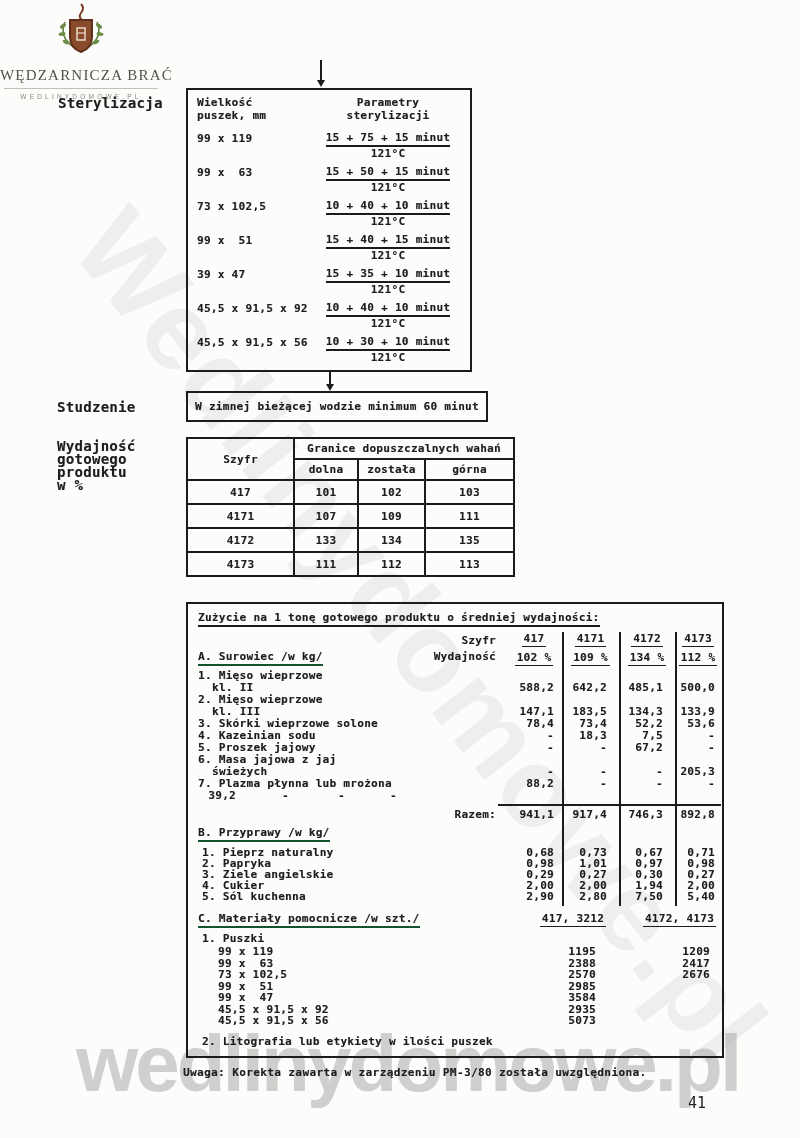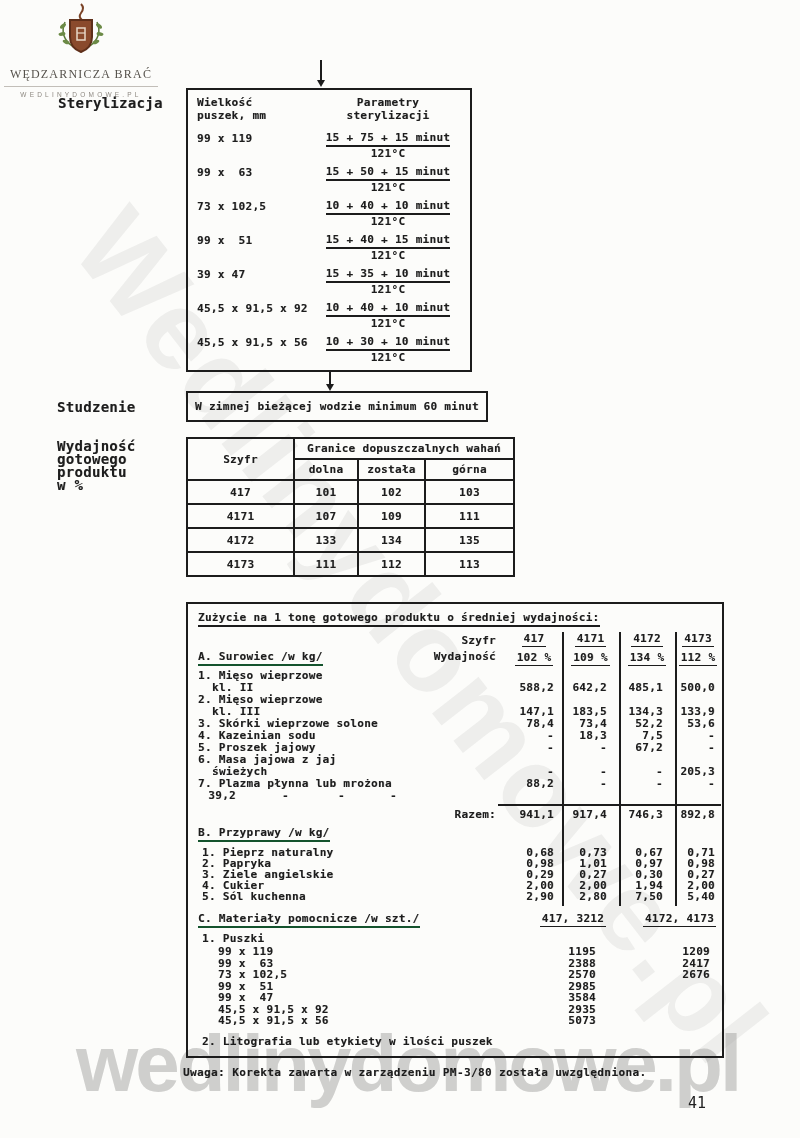--- a/index.html
+++ b/index.html
@@ -22,21 +22,21 @@
   .wm-bottom{
     position:absolute;left:76px;top:1018px;z-index:0;
     font-family:"Liberation Sans",sans-serif;font-weight:bold;
     font-size:80px;color:rgba(170,170,168,0.55);white-space:nowrap;letter-spacing:-3px;
   }
   .content{position:absolute;left:0;top:0;width:800px;height:1138px;z-index:1;}
   
   .logo{position:absolute;left:0;top:2px;width:162px;text-align:center;}
   .logo-title{
     font-family:"Liberation Serif",serif;font-weight:normal;
-    font-size:12px;color:#56524c;letter-spacing:1.2px;margin-top:4px;white-space:nowrap;
+    font-size:15px;color:#56524c;letter-spacing:1.2px;margin-top:4px;white-space:nowrap;
   }
   .logo-rule{height:1px;background:#c2beb8;margin:4px 4px 0 4px;}
   .logo-sub{
     font-family:"Liberation Sans",sans-serif;font-weight:normal;
     font-size:6.5px;color:#8d8880;letter-spacing:3.2px;margin-top:4px;
   }
   
   .side-label{position:absolute;font-size:14px;}
   
   .arrow{position:absolute;width:10px;display:flex;flex-direction:column;align-items:center;}

